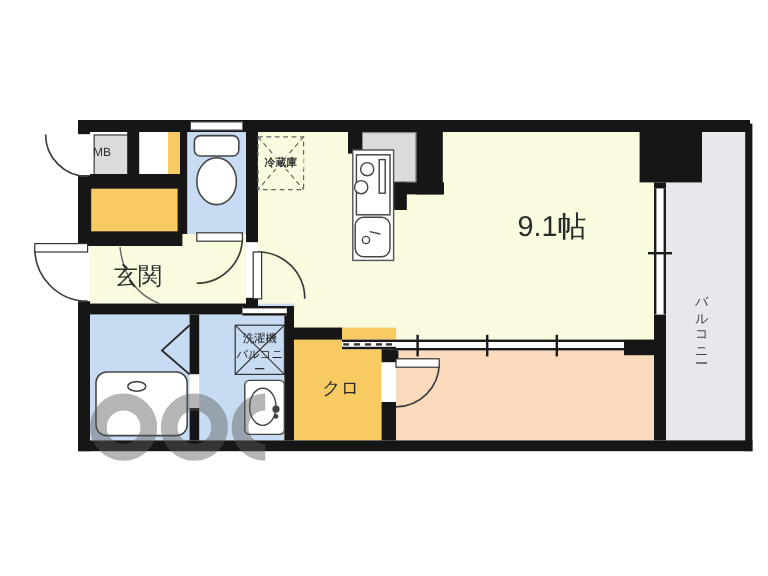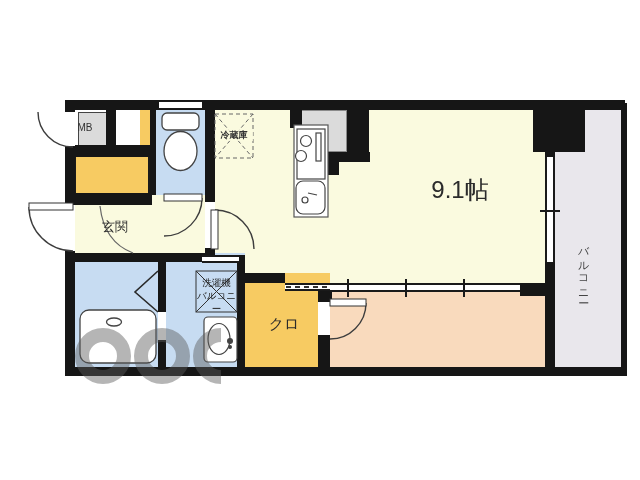--- a/index.html
+++ b/index.html
@@ -137,21 +137,21 @@
     </g>
     <g stroke="#333" stroke-width="1" fill="none">
       <rect x="196" y="271" width="41" height="41"></rect>
       <path d="M 196,271 L 237,312 M 237,271 L 196,312"></path>
     </g>
   </svg>
 
   <div class="lbl" style="left:395px;top:175px;width:130px;font-size:24px;">
     <div>9.1帖</div>
   </div>
-  <div class="lbl" style="left:86px;top:219px;width:58px;font-size:13px;">玄関</div>
+  <div class="lbl" style="left:86px;top:219px;width:58px;font-size:20px;">玄関</div>
   <div class="lbl" style="left:256px;top:315px;width:56px;font-size:15px;">クロ</div>
   <div class="lbl" id="balcony-label" style="left:576px;top:224px;height:90px;font-size:11px;color:#444;">バルコニー</div>
   <div class="lbl" style="left:70px;top:122px;width:30px;font-size:10px;color:#333;">MB</div>
   <div class="lbl" style="left:215px;top:130px;width:38px;font-size:9px;color:#333;background:rgba(250,250,223,0.85);font-weight:bold;">冷蔵庫</div>
   <div class="lbl" style="left:194px;top:277px;width:45px;font-size:9.5px;color:#222;line-height:1.35;">
     <div>洗濯機</div>
     <div>バルコニー</div>
   </div>
 
   <svg id="watermark" width="640" height="480">

